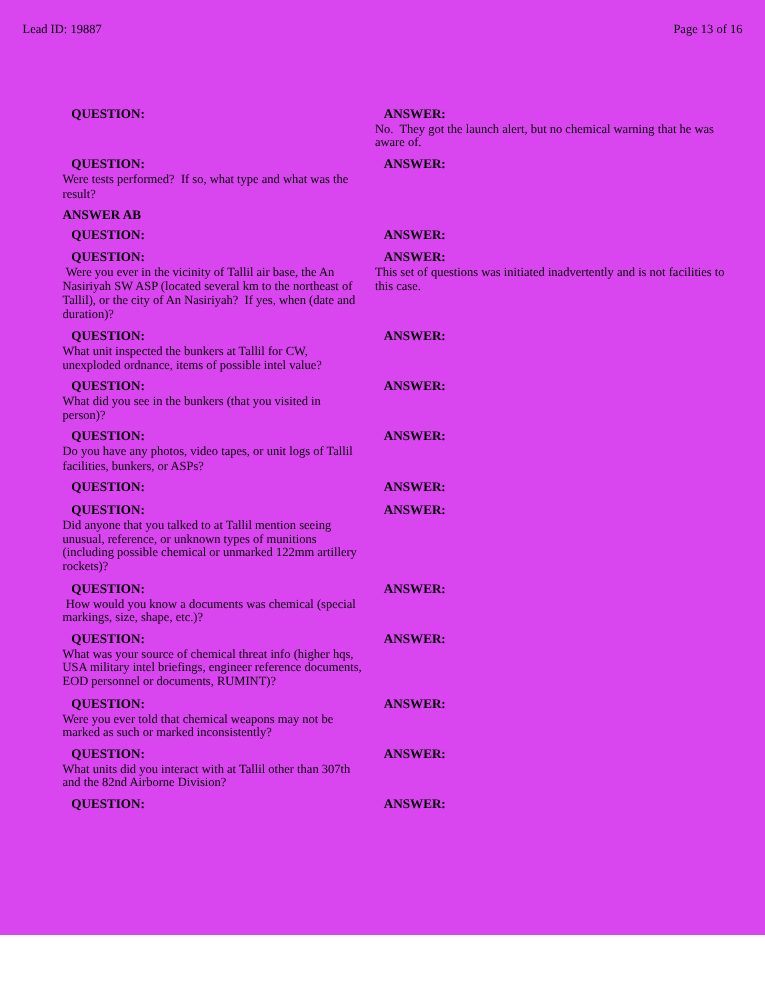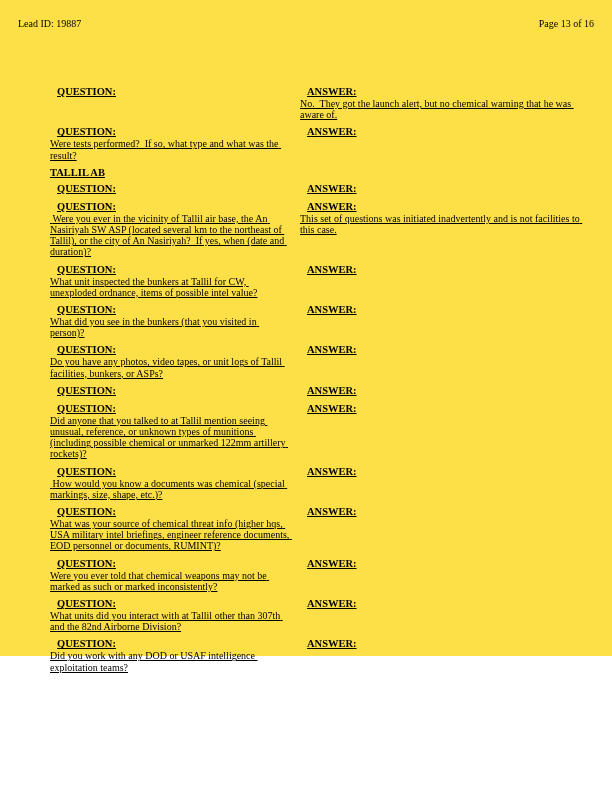--- a/index.html
+++ b/index.html
@@ -7,36 +7,35 @@
     width: 612px;
     height: 792px;
     background: #ffffff;
     color: #000000;
     font-family: "Liberation Serif", "DejaVu Serif", serif;
     overflow: hidden;
   }
   .page {
     position: relative;
     width: 612px;
-    height: 656px;
+    height: 748px;
     box-sizing: border-box;
     padding: 18px 18px 0 18px;
-    background: #fde047;
+    background: #d946ef;
   }
   .doc-header {
     display: flex;
     justify-content: space-between;
     align-items: baseline;
     font-size: 10px;
   }
   .doc-body {
     margin-top: 56px;
     margin-left: 32px;
     margin-right: 12px;
-    text-decoration: underline;
   }
   .qa-row {
     display: flex;
     align-items: flex-start;
     margin-bottom: 5px;
   }
   .q-col {
     flex: 0 0 250px;
     width: 250px;
     box-sizing: border-box;
@@ -91,21 +90,21 @@
       <div class="q-col">
         <div class="heading">QUESTION:</div>
         <div class="text">Were tests performed?  If so, what type and what was the result?</div>
       </div>
       <div class="a-col">
         <div class="heading">ANSWER:</div>
         <div class="text"></div>
       </div>
     </div>
 
-    <div class="section-header">TALLIL AB</div>
+    <div class="section-header">ANSWER AB</div>
 
     <div class="qa-row">
       <div class="q-col">
         <div class="heading">QUESTION:</div>
       </div>
       <div class="a-col">
         <div class="heading">ANSWER:</div>
         <div class="text"></div>
       </div>
     </div>
@@ -215,21 +214,20 @@
       </div>
       <div class="a-col">
         <div class="heading">ANSWER:</div>
         <div class="text"></div>
       </div>
     </div>
 
     <div class="qa-row">
       <div class="q-col">
         <div class="heading">QUESTION:</div>
-        <div class="text">Did you work with any DOD or USAF intelligence exploitation teams?</div>
       </div>
       <div class="a-col">
         <div class="heading">ANSWER:</div>
         <div class="text"></div>
       </div>
     </div>
 
   </div>
 </div>
 

